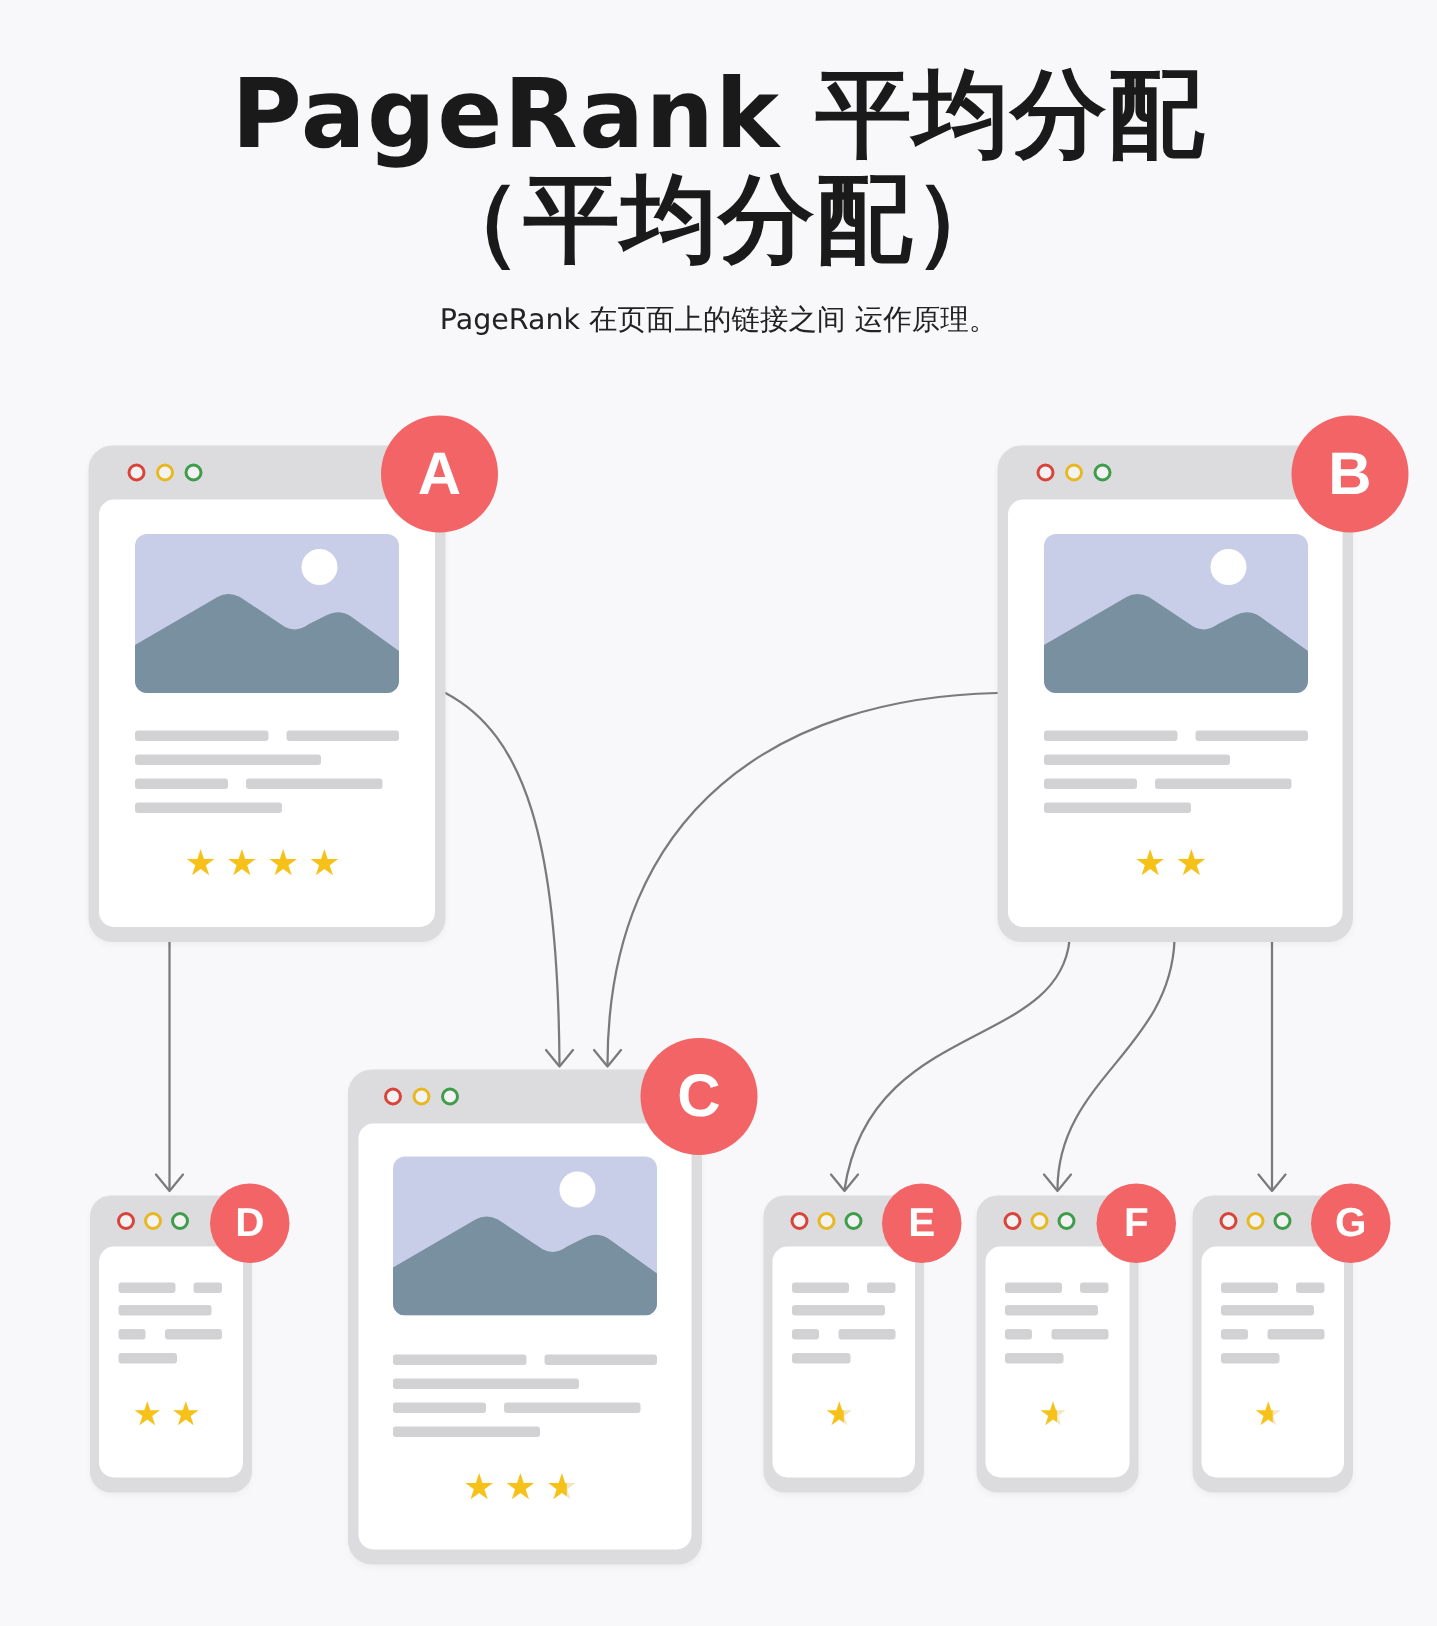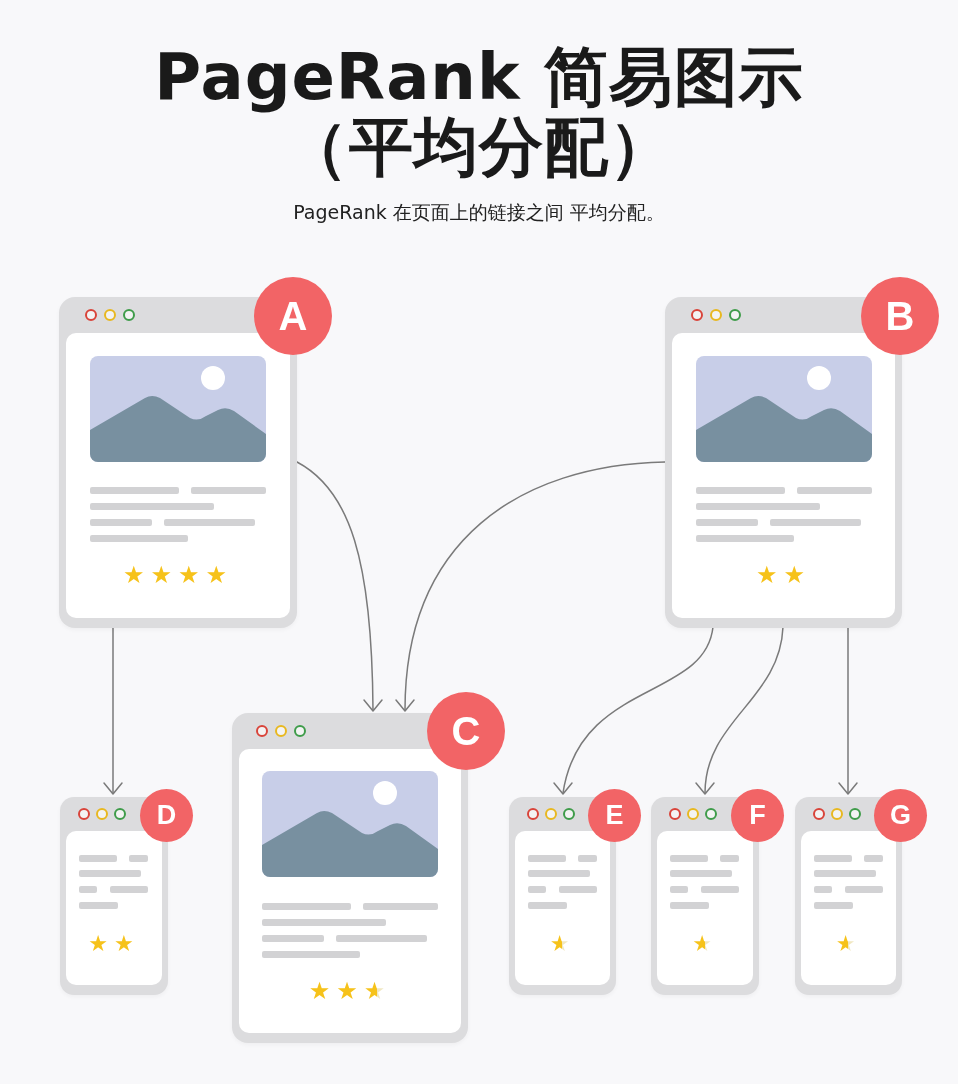--- a/index.html
+++ b/index.html
@@ -45,23 +45,23 @@
   .line { position:absolute; height:7px; border-radius:2px; background:#d2d2d4; }
   .stars { position:absolute; left:0; right:0; text-align:center; color:#f6c21a; letter-spacing:6px; }
   .stars .half {
     background:linear-gradient(90deg,#f6c21a 50%, #f0e7c0 50%);
     -webkit-background-clip:text; background-clip:text; color:transparent;
   }
 </style>
 </head>
 <body>
 
-<div class="title l1">PageRank 简易图示</div>
+<div class="title l1">PageRank 平均分配</div>
 <div class="title l2">（平均分配）</div>
-<div class="subtitle">PageRank 在页面上的链接之间 平均分配。</div>
+<div class="subtitle">PageRank 在页面上的链接之间 运作原理。</div>
 
 <svg class="links" viewBox="0 0 958 1084">
   <g fill="none" stroke="#7a7a7a" stroke-width="1.5" stroke-linecap="round" stroke-linejoin="round">
 
     <path d="M297 462 C350 490 372 560 373 710"></path>
     <path d="M364 700 L373 711 L382 700"></path>
 
     <path d="M665 462 C520 465 405 540 405 710"></path>
     <path d="M396 700 L405 711 L414 700"></path>
 

